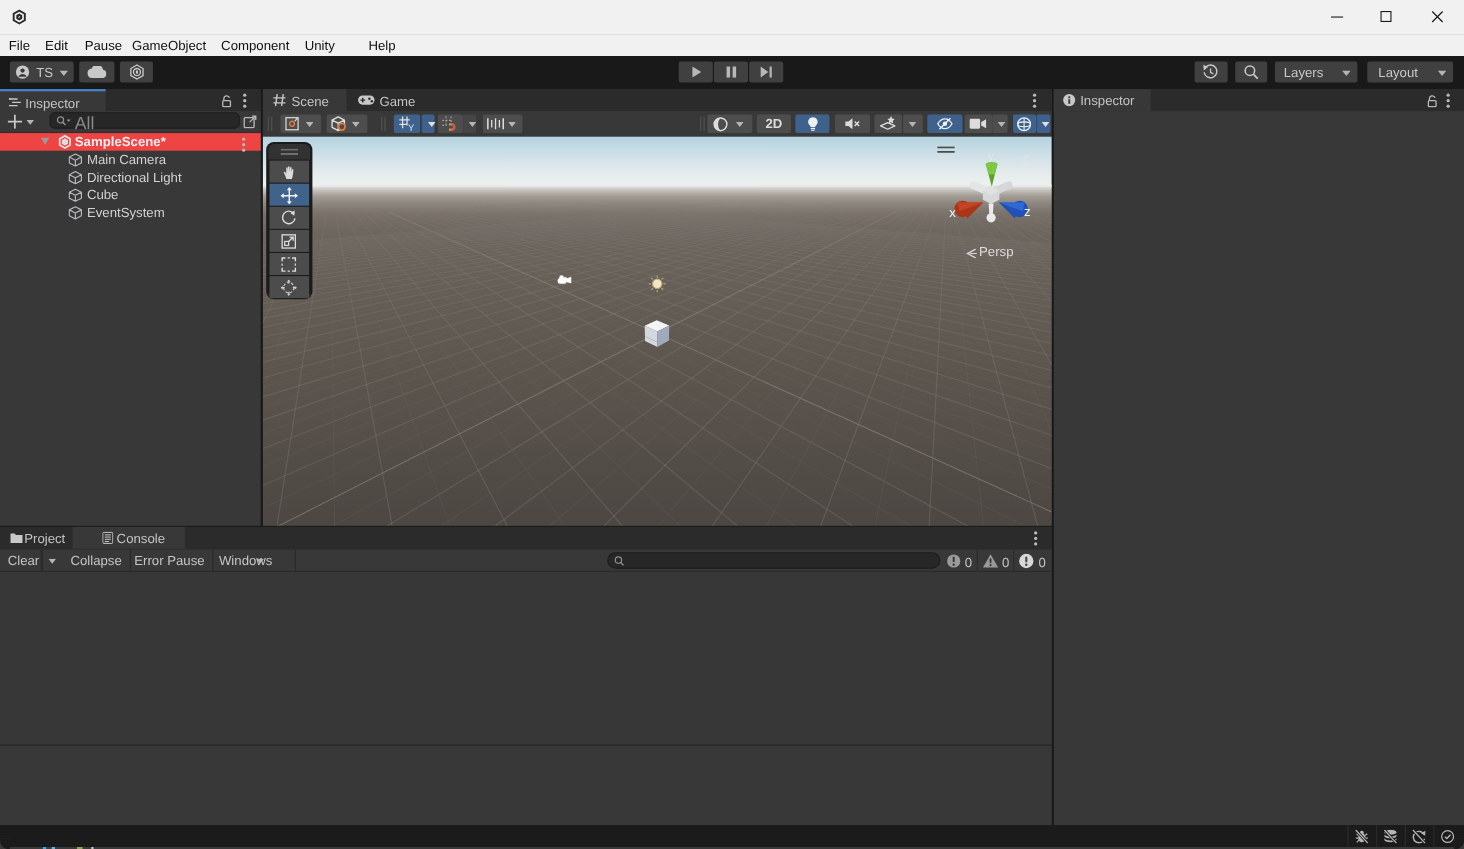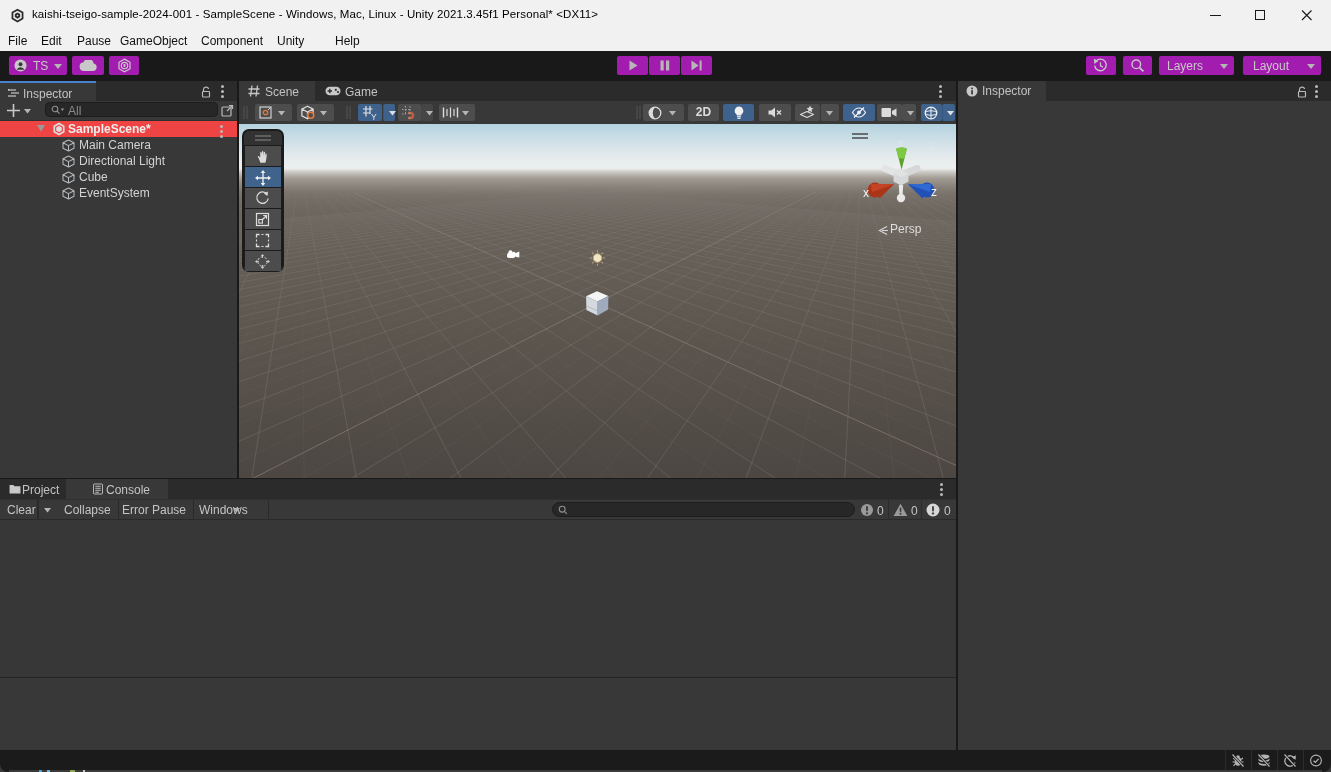--- a/index.html
+++ b/index.html
@@ -7,21 +7,21 @@
 body { font-family:"Liberation Sans", sans-serif; background:#191919; position:relative; }
 .abs { position:absolute; }
 
 #titlebar { left:0; top:0; width:1331px; height:31px; background:#f1f1f1; }
 #titletext { left:32px; top:8px; font-size:11.5px; color:#000; letter-spacing:0.1px; }
 
 #menubar { left:0; top:31px; width:1331px; height:20px; background:#f1f1f1; color:#101010; font-size:12px; }
 #menubar span { position:absolute; top:3px; }
 
 #toolbar { left:0; top:51px; width:1331px; height:30px; background:#191919; }
-.tbtn { background:#a21caf; border-radius:2px; height:19px; top:5px; color:#c8c8c8; font-size:12px; }
+.tbtn { background:#404040; border-radius:2px; height:19px; top:5px; color:#c8c8c8; font-size:12px; }
 
 .tabwell { background:#2b2b2b; height:20px; left:0; top:0; width:100%; }
 .tab { position:absolute; top:0; height:20px; background:#383838; color:#c3c3c3; font-size:12px; }
 .dot { width:3px; height:3px; border-radius:50%; background:#b9b9b9; margin-bottom:2px; }
 
 #hier { left:0; top:81px; width:237px; height:397px; background:#383838; }
 #hiertools { left:0; top:20px; width:237px; height:20px; background:#383838; border-bottom:1px solid #2e2e2e;}
 .srchbox { background:#272727; border:1px solid #1d1d1d; border-radius:8px; height:15px; }
 .row { position:absolute; left:0; width:237px; height:16px; color:#d2d2d2; font-size:12px; }
 
@@ -65,21 +65,20 @@
         <rect x="0" y="0" width="718" height="354" fill="url(#subfade)"></rect>
       </mask>
   </defs>
 </svg>
 <div class="abs" id="titlebar">
  <svg class="abs" style="left:10px;top:8px" width="15" height="15" viewBox="0 0 24 24">
       <path fill="#2b2b2b" d="M12 1 L21.5 6.5 L21.5 17.5 L12 23 L2.5 17.5 L2.5 6.5 Z M12 4.2 L5.3 8.1 L5.3 15.9 L12 19.8 L18.7 15.9 L18.7 8.1 Z"></path>
       <path fill="#2b2b2b" d="M12 7 L16.3 9.5 L16.3 14.5 L12 17 L7.7 14.5 L7.7 9.5 Z"></path>
       <path fill="#f1f1f1" d="M11.2 10.6 l1.6 0 l0 2.8 l-1.6 0 Z" transform="rotate(45 12 12)"></path>
     </svg>
- <span class="abs" id="titletext">kaishi-tseigo-sample-2024-001 - SampleScene - Windows, Mac, Linux - Unity 2021.3.45f1 Personal* &lt;DX11&gt;</span>
  <svg class="abs" style="left:1192px;top:0" width="46" height="31">
       <rect x="18" y="15" width="11" height="1" fill="#1a1a1a"></rect>
     </svg>
  <svg class="abs" style="left:1237px;top:0" width="46" height="31">
       <rect x="18.5" y="10.5" width="9" height="9" fill="none" stroke="#1a1a1a"></rect>
     </svg>
  <svg class="abs" style="left:1285px;top:0" width="46" height="31">
       <path d="M17 10.5 L26.5 20 M26.5 10.5 L17 20" stroke="#1a1a1a" stroke-width="1.1"></path>
     </svg>
 </div>
@@ -187,21 +186,21 @@
       </svg>
   <svg class="abs" style="left:24px;top:8px" width="7" height="4.5">
         <path d="M0 0 L7 0 L3.5 4.5 Z" fill="#b5b5b5"></path>
       </svg>
   <div class="srchbox abs" style="left:45px;top:1px;width:173px;border-radius:4.5px;"></div>
   <svg class="abs" style="left:51px;top:4px" width="14" height="10" viewBox="0 0 14 10">
         <circle cx="4" cy="4" r="2.8" fill="none" stroke="#909090" stroke-width="1.1"></circle>
         <path d="M6.1 6.1 L8.6 8.6" stroke="#909090" stroke-width="1.2"></path>
         <path d="M9.6 3.6 l3.6 0 l-1.8 2.3 Z" fill="#909090"></path>
       </svg>
-  <span class="abs" style="left:68px;top:3px;color:#8a8a8a;font-size:12px">All</span>
+  <span class="abs" style="left:68px;top:3px;color:#8a8a8a;font-size:16px">All</span>
   <svg class="abs" style="left:221px;top:3px" width="13" height="13" viewBox="0 0 13 13">
         <rect x="1" y="3" width="9" height="9" rx="1" fill="none" stroke="#b9b9b9" stroke-width="1.2"></rect>
         <path d="M6 7 L11 2 M8 1.5 h3.5 v3.5" fill="none" stroke="#b9b9b9" stroke-width="1.2"></path>
       </svg>
  </div>
  <div class="row" style="top:40px;background:#ef4444;color:#eeeeee;font-weight:bold;">
   <svg class="abs" style="left:37px;top:4px" width="8" height="7">
         <path d="M0 0 L8 0 L4 6.5 Z" fill="#9a9a9a"></path>
       </svg>
   <svg class="abs" style="left:52px;top:1px" width="14" height="14" viewBox="0 0 24 24">

